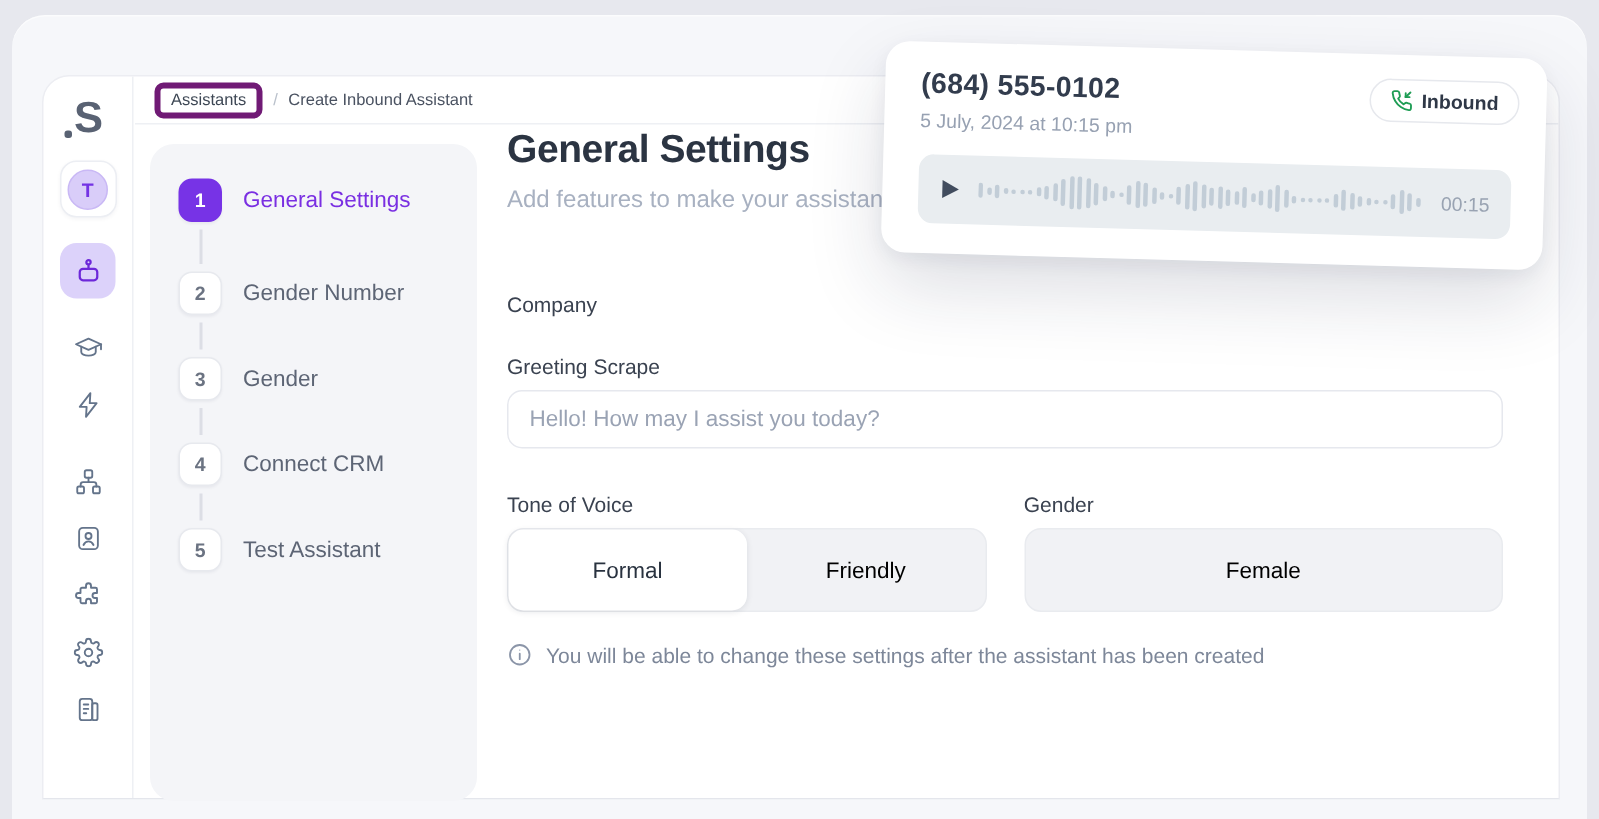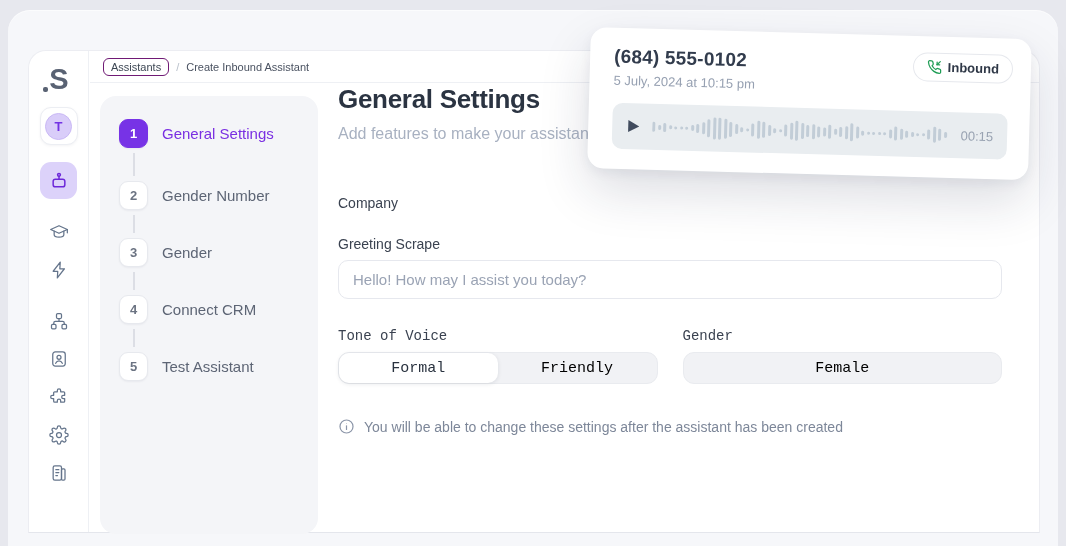--- a/index.html
+++ b/index.html
@@ -26,21 +26,21 @@
   .logo .dot { position:absolute; left:-6px; bottom:7px; width:5px; height:5px; border-radius:2px; background:#596273; }
   .avatar-card { margin-top:8px; width:38px; height:38px; background:#fff; border:1px solid #eceef3; border-radius:11px; box-shadow:0 1px 3px rgba(20,25,50,.05); display:flex; align-items:center; justify-content:center; }
   .avatar-circle { width:27px; height:27px; border-radius:50%; background:#d9cdf9; border:1px solid #c9b8f5; color:#7433e4; font-size:13px; font-weight:600; display:flex; align-items:center; justify-content:center; }
   .nav-active { margin-top:17px; width:37px; height:37px; border-radius:11px; background:#dcd2fa; display:flex; align-items:center; justify-content:center; }
   .side-icon { width:37px; height:37px; display:flex; align-items:center; justify-content:center; }
   .side-icon svg, .nav-active svg { width:20px; height:20px; }
   .gap-lg { margin-top:14px; }
   .gap-sm { margin-top:1px; }
   
   .topbar { position:absolute; left:61px; top:0; right:0; height:32px; border-bottom:1px solid #eef0f4; display:flex; align-items:center; padding-left:13px; gap:7px; }
-  .crumb-chip { font-size:11px; color:#3d4754; border:1px solid #701a75; border-radius:6px; padding:2px 7px; background:#fff; }
+  .crumb-chip { font-size:11px; color:#3d4754; border:4px solid #701a75; border-radius:6px; padding:2px 7px; background:#fff; }
   .crumb-sep { font-size:11px; color:#b9c0cb; }
   .crumb-current { font-size:11px; color:#4a5261; }
   
   .stepper { position:absolute; left:71px; top:45px; width:218px; height:438px; background:#f4f5f8; border-radius:16px; }
   .step { position:absolute; left:19px; display:flex; align-items:center; gap:14px; }
   .step-badge { width:29px; height:29px; border-radius:9px; background:#fff; border:1px solid #e7e9ee; box-shadow:0 1px 2px rgba(20,25,50,.05); color:#6b7382; font-size:13px; font-weight:600; display:flex; align-items:center; justify-content:center; }
   .step.active .step-badge { background:#7733e6; border-color:#7733e6; color:#fff; }
   .step-label { font-size:15px; color:#5d6575; font-weight:400; }
   .step.active .step-label { color:#7a2fe2; font-weight:500; }
   .connector { position:absolute; left:33px; width:1.5px; background:#dcdee5; }
@@ -51,26 +51,26 @@
   .field-label { font-size:14px; color:#3a4250; margin-bottom:8px; }
   .row-company { margin-top:52px; }
   .input-row { display:flex; gap:13px; }
   .text-input { position:relative; flex:1; }
   .text-input input { width:100%; height:39px; border:1px solid #e6e8ee; border-radius:10px; padding:0 38px 0 14px; font-size:15px; color:#3a4250; background:#fff; outline:none; font-family:"Liberation Sans", sans-serif; }
   .text-input input::placeholder { color:#9aa3b4; }
   .text-input.no-icon input { padding-right:14px; }
   .input-icon { position:absolute; right:13px; top:10px; width:18px; height:18px; color:#7b8494; }
   .btn-secondary { height:39px; padding:0 22px; background:#fff; border:1px solid #e6e8ee; border-radius:10px; font-size:15px; color:#8a93a3; font-family:"Liberation Sans", sans-serif; cursor:pointer; }
   .row-greeting { margin-top:25px; }
-  .row-toggles { margin-top:29px; display:flex; gap:25px;font-family:Liberation Mono, monospace; }
+  .row-toggles { margin-top:29px; display:flex; gap:25px; }
   .toggle-col { flex:1; }
-  .segmented { display:flex; background:#f1f2f5; border:1px solid #e9ebef; border-radius:11px; height:32px; padding:0; }
+  .segmented { display:flex; background:#f1f2f5; border:1px solid #e9ebef; border-radius:11px; height:56px; padding:0; }
   .segment { flex:1; display:flex; align-items:center; justify-content:center; font-size:15px; color:#000000; border-radius:10px; cursor:pointer; }
   .segment.selected { background:#fff; color:#29323f; font-weight:500; box-shadow:0 1px 4px rgba(20,25,50,.10); }
-  .note-row { margin-top:34px; display:flex; align-items:center; gap:9px; color:#7d8799; font-size:14px; }
+  .note-row { margin-top:20px; display:flex; align-items:center; gap:9px; color:#7d8799; font-size:14px; }
   .note-row svg { width:17px; height:17px; flex:none; }
   
   .call-card {
     position:absolute; left:591px; top:27px; width:441px;
     background:#fff; border-radius:16px; padding:18px 22px 20px 24px;
     box-shadow:0 22px 50px rgba(25,35,70,.15), 0 4px 12px rgba(25,35,70,.06);
     transform:rotate(1.6deg); transform-origin:top left;
   }
   .cc-phone { font-size:19px; font-weight:700; color:#323c4d; letter-spacing:.2px; }
   .cc-date { margin-top:5px; font-size:13px; color:#97a1b2; }

